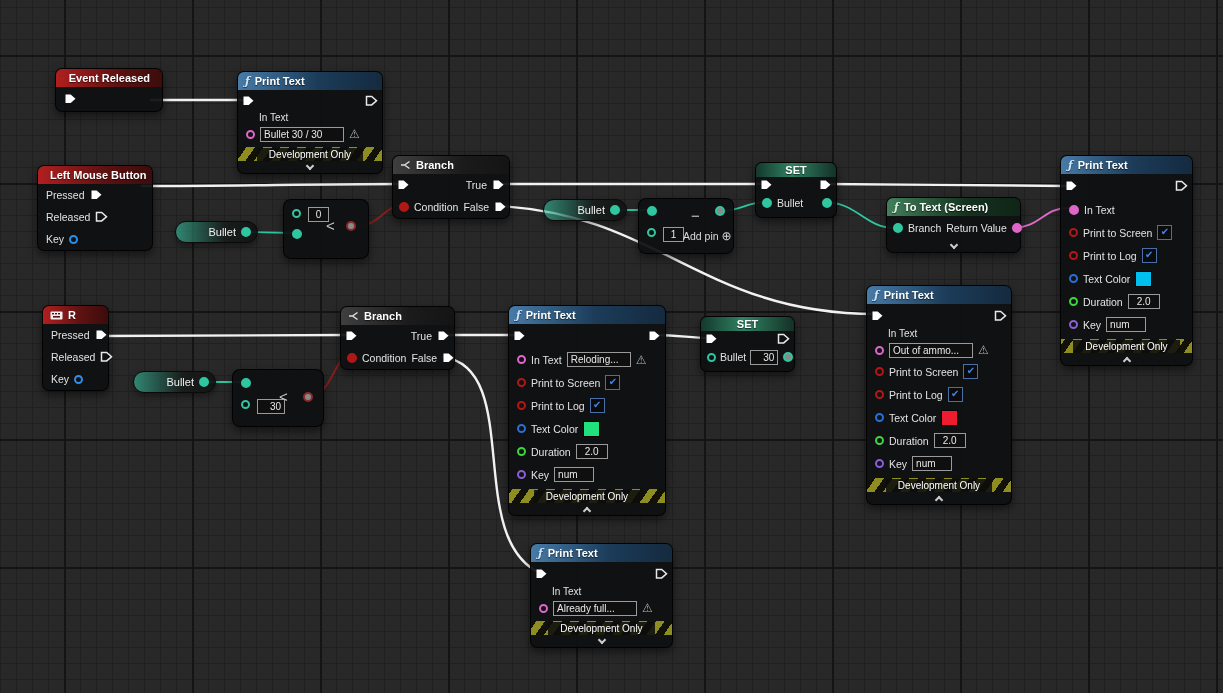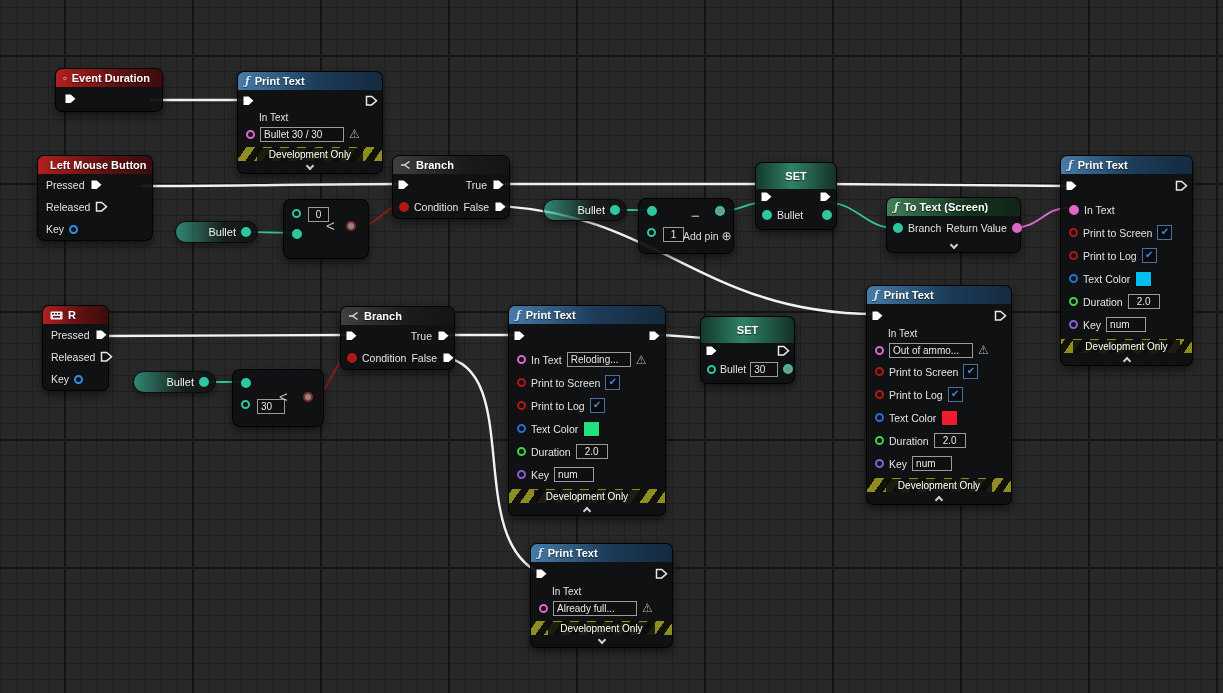--- a/index.html
+++ b/index.html
@@ -17,38 +17,38 @@
   }
   #wires{position:absolute;left:0;top:0;z-index:1}
   .node{position:absolute;background:rgba(15,16,17,.94);border:1px solid rgba(0,0,0,.85);
     border-radius:7px;box-shadow:0 4px 9px rgba(0,0,0,.5);color:#dcdcdc;z-index:2}
   .hdr{height:18px;display:flex;align-items:center;gap:5px;padding:0 7px;
     border-radius:6px 6px 0 0;font-size:11px;font-weight:bold;color:#fff;
     text-shadow:0 1px 1px rgba(0,0,0,.6);white-space:nowrap;overflow:hidden}
   .hdr-blue{background:linear-gradient(to right,#477ba8,#1c3c59 55%,#142a3f)}
   .hdr-red{background:linear-gradient(to right,#b11f1f,#5c1111 60%,#3c0c0c)}
   .hdr-green{background:linear-gradient(to right,#41805a,#15321f 60%,#0f2517)}
-  .hdr-set{height:26px;justify-content:center;font-size:11px;
+  .hdr-set{height:14px;justify-content:center;font-size:11px;
     background:linear-gradient(to right,#14382c,#2f8263 45%,#143127)}
   .fx{font-style:italic;font-family:"DejaVu Serif",serif;font-weight:bold;font-size:11px;color:#cfe6ff}
   .row{display:flex;align-items:center;gap:5px;padding:0 8px;font-size:10.5px;color:#e2e2e2;white-space:nowrap}
   .row.spread{justify-content:space-between}
   .row.r{justify-content:flex-start}
   .h22{height:22px}.h23{height:23px}.h24{height:24px}.h20{height:20px}.h16{height:16px}
   .pin{width:9px;height:9px;border-radius:50%;box-sizing:border-box;flex:none}
   .pin.hollow{border:2px solid currentColor;background:transparent}
   .pin.filled{background:currentColor;border:2px solid currentColor;width:10px;height:10px}
   .c-int{color:#2fc6a0}.c-bool{color:#b01818}.c-text{color:#de66c8}.c-float{color:#3ed43e}
   .c-key{color:#8a5fd6}.c-struct{color:#2a6fd6}.c-keyin{color:#2e8fe8}.c-lessout{color:#8a2a2a}
   .pin.grey-core{background:#8a8a8a;border:2px solid currentColor;width:10px;height:10px}
   .exec{flex:none}
   .edgeL{margin-left:-4px}.edgeR{margin-right:-4px}
   .field{background:#0f0f0f;border:1px solid #9a9a9a;color:#e8e8e8;
     font-family:"Liberation Sans",sans-serif;font-size:10px;height:13px;padding:0 3px;outline:none}
-  .w16{width:13px;text-align:center}.w22{width:20px;text-align:left}.w26{width:24px;text-align:center}
+  .w16{width:13px;text-align:center}.w22{width:20px;text-align:right}.w26{width:24px;text-align:center}
   .w34{width:32px}.w58{width:56px}.w78{width:76px}
   .swatch{width:15px;height:14px;border:1px solid #060606;flex:none}
   .checkbox{width:13px;height:13px;background:#0b0b0b;border:1px solid #4a6fa5;color:#3f86f0;
     font-size:10px;line-height:12px;text-align:center;flex:none}
   .warn{color:#b5b5b5;font-size:12px;line-height:12px}
   .devonly{height:14px;margin-top:3px;display:flex;align-items:center;justify-content:center;
     background:repeating-linear-gradient(-55deg,#8d8d22 0 7px,#11110a 7px 14px)}
   .devonly span{background:rgba(12,12,12,.88);font-size:10px;color:#fff;padding:0 12px;line-height:13px;white-space:nowrap}
   .chev{height:12px;display:flex;align-items:center;justify-content:center;cursor:pointer}
   .chev i{display:block;border:solid #cdcdcd;border-width:0 2px 2px 0;padding:2px;transform:rotate(45deg);margin-top:-3px}
@@ -96,21 +96,21 @@
   <g fill="none" stroke="#e06ac8" stroke-width="1.8" stroke-linecap="round">
     <path d="M1010,228 C1042,228 1042,208 1068,208"></path>
   </g>
 </svg>
 
 <div class="node" style="left:55px;top:68px;width:106px">
   <div class="hdr hdr-red">
     <svg width="11" height="11" viewBox="0 0 11 11">
         <path d="M5.5 .8 L10.2 5.5 L5.5 10.2 L.8 5.5 Z" fill="none" stroke="#fff" stroke-width="1.6"></path>
       </svg>
-    <span class="title-label">Event Duration</span>
+    <span class="title-label">Event Released</span>
     <span style="flex:1"></span>
 
   </div>
   <div class="row r h24">
     <svg class="exec edgeR" width="13" height="12" viewBox="0 0 13 12">
         <path d="M1.5 1.5 h5.2 l4.8 4.2 -4.8 4.2 h-5.2 z" fill="#fff"></path>
       </svg>
   </div>
 </div>
 
@@ -134,21 +134,21 @@
     <span class="warn">⚠</span>
   </div>
   <div class="devonly">
       <span>Development Only</span>
     </div>
   <div class="chev">
       <i></i>
     </div>
 </div>
 
-<div class="node" style="left:37px;top:155px;width:114px">
+<div class="node" style="left:37px;top:165px;width:114px">
   <div class="hdr hdr-red">
     <svg width="9" height="12" viewBox="0 0 9 12">
         <rect x="1" y="1" width="7" height="10" rx="3.4" fill="#efefef"></rect>
         <line x1="4.5" y1="1.5" x2="4.5" y2="5" stroke="#5c1111" stroke-width="1.2"></line>
       </svg>
     <span class="title-label">Left Mouse Button</span>
   </div>
   <div class="row r h22">
     <span>Pressed</span>
     <svg class="exec edgeR" width="13" height="12" viewBox="0 0 13 12">

